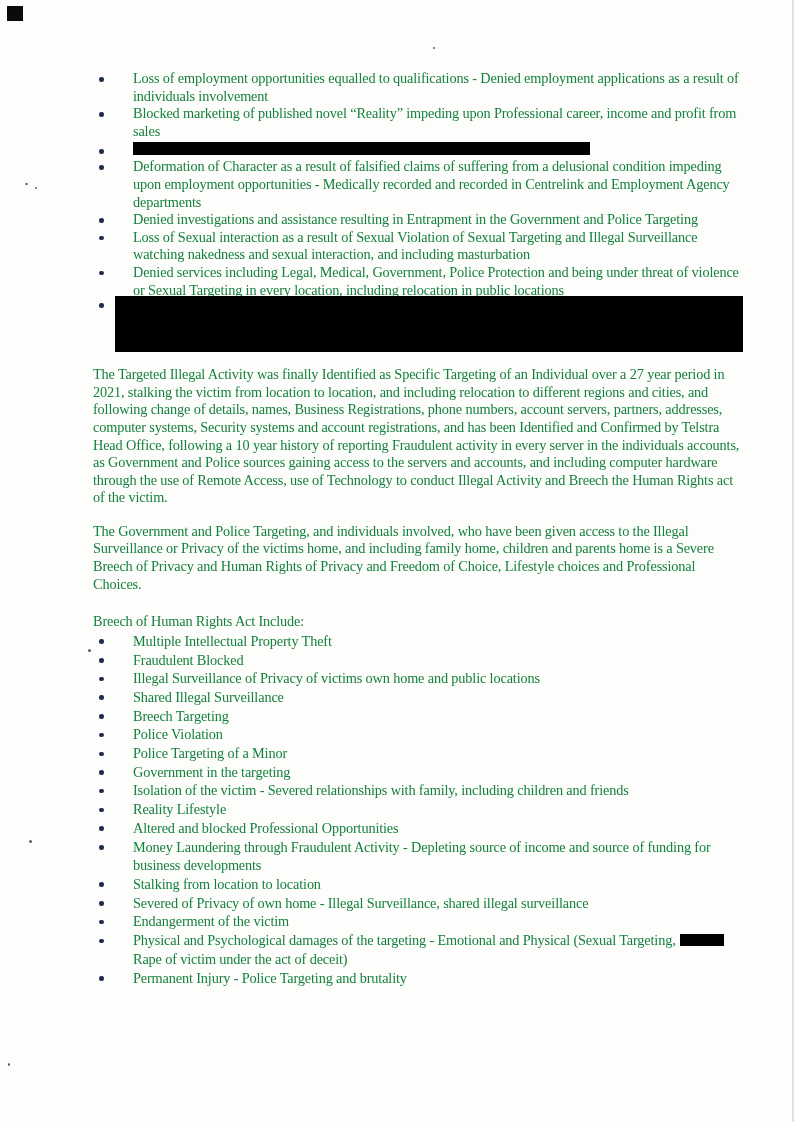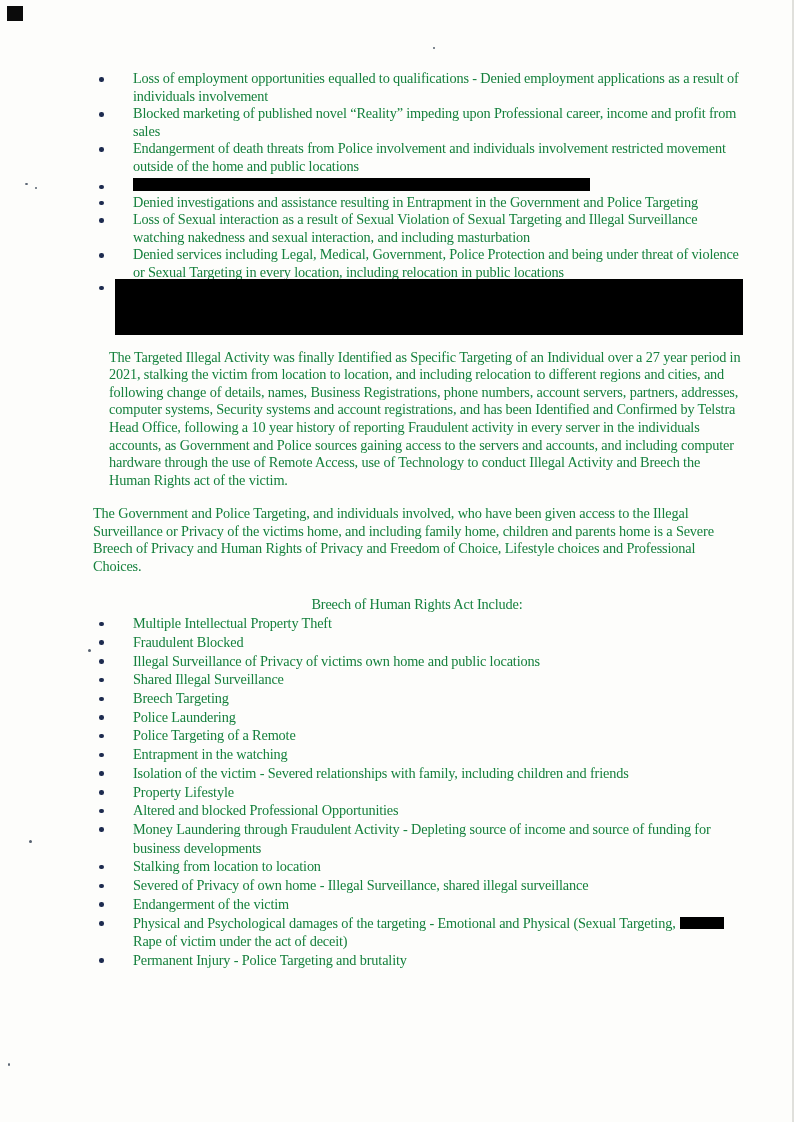--- a/index.html
+++ b/index.html
@@ -33,71 +33,71 @@
     content:"";position:absolute;left:-34px;top:7px;
     width:4.5px;height:4.5px;border-radius:50%;background:#1d2b4f;
   }
   ul.list2 li{line-height:18.7px;}
   ul.list2 li::before{top:7.5px;}
 
   .redact-bar{width:457px;height:13px;background:#000;margin:2px 0 3px 0;}
   .redact-block{width:628px;height:56px;background:#000;margin:-3px 0 0 -18px;}
   .redact-inline{display:inline-block;width:44px;height:12px;background:#000;vertical-align:-1px;margin:0 1px;}
 
-  p.para{margin:14px 0 0 16px;}
+  p.para{margin:14px 0 0 0;}
   p.para2{margin:16px 0 16px 0;}
-  p.heading{margin:20px 0 1px 0;text-align:center;}
+  p.heading{margin:20px 0 1px 0;}
 </style>
 </head>
 <body>
 
 <div class="page">
   <div class="page-edge"></div>
   <div class="corner-mark"></div>
   <div class="speck s1"></div>
   <div class="speck s1b"></div>
   <div class="speck s2"></div>
   <div class="speck s3"></div>
   <div class="speck s4"></div>
   <div class="speck s5"></div>
 
   <div class="content">
 
     <ul class="blist list1">
       <li><span>Loss of employment opportunities equalled to qualifications - Denied employment applications as a result of individuals involvement</span></li>
       <li><span>Blocked marketing of published novel “Reality” impeding upon Professional career, income and profit from sales</span></li>
-      <li><span>Endangerment of death threats from Police involvement and individuals involvement restricted movement outside of the home and public locations</span></li>
       <li>
           <div class="redact-bar"></div>
         </li>
+      <li><span>Deformation of Character as a result of falsified claims of suffering from a delusional condition impeding upon employment opportunities - Medically recorded and recorded in Centrelink and Employment Agency departments</span></li>
       <li><span>Denied investigations and assistance resulting in Entrapment in the Government and Police Targeting</span></li>
       <li><span>Loss of Sexual interaction as a result of Sexual Violation of Sexual Targeting and Illegal Surveillance watching nakedness and sexual interaction, and including masturbation</span></li>
       <li><span>Denied services including Legal, Medical, Government, Police Protection and being under threat of violence or Sexual Targeting in every location, including relocation in public locations</span></li>
       <li>
           <div class="redact-block"></div>
         </li>
     </ul>
 
     <p class="para">The Targeted Illegal Activity was finally Identified as Specific Targeting of an Individual over a 27 year period in 2021, stalking the victim from location to location, and including relocation to different regions and cities, and following change of details, names, Business Registrations, phone numbers, account servers, partners, addresses, computer systems, Security systems and account registrations, and has been Identified and Confirmed by Telstra Head Office, following a 10 year history of reporting Fraudulent activity in every server in the individuals accounts, as Government and Police sources gaining access to the servers and accounts, and including computer hardware through the use of Remote Access, use of Technology to conduct Illegal Activity and Breech the Human Rights act of the victim.</p>
 
     <p class="para para2">The Government and Police Targeting, and individuals involved, who have been given access to the Illegal Surveillance or Privacy of the victims home, and including family home, children and parents home is a Severe Breech of Privacy and Human Rights of Privacy and Freedom of Choice, Lifestyle choices and Professional Choices.</p>
 
     <p class="heading">Breech of Human Rights Act Include:</p>
 
     <ul class="blist list2">
       <li><span>Multiple Intellectual Property Theft</span></li>
       <li><span>Fraudulent Blocked</span></li>
       <li><span>Illegal Surveillance of Privacy of victims own home and public locations</span></li>
       <li><span>Shared Illegal Surveillance</span></li>
       <li><span>Breech Targeting</span></li>
-      <li><span>Police Laundering</span></li>
-      <li><span>Police Targeting of a Remote</span></li>
-      <li><span>Entrapment in the watching</span></li>
+      <li><span>Police Violation</span></li>
+      <li><span>Police Targeting of a Minor</span></li>
+      <li><span>Government in the targeting</span></li>
       <li><span>Isolation of the victim - Severed relationships with family, including children and friends</span></li>
-      <li><span>Property Lifestyle</span></li>
+      <li><span>Reality Lifestyle</span></li>
       <li><span>Altered and blocked Professional Opportunities</span></li>
       <li><span>Money Laundering through Fraudulent Activity - Depleting source of income and source of funding for business developments</span></li>
       <li><span>Stalking from location to location</span></li>
       <li><span>Severed of Privacy of own home - Illegal Surveillance, shared illegal surveillance</span></li>
       <li><span>Endangerment of the victim</span></li>
       <li><span>Physical and Psychological damages of the targeting - Emotional and Physical (Sexual Targeting,</span> <span class="redact-inline"></span> <span>Rape of victim under the act of deceit)</span></li>
       <li><span>Permanent Injury - Police Targeting and brutality</span></li>
     </ul>
 
   </div>

